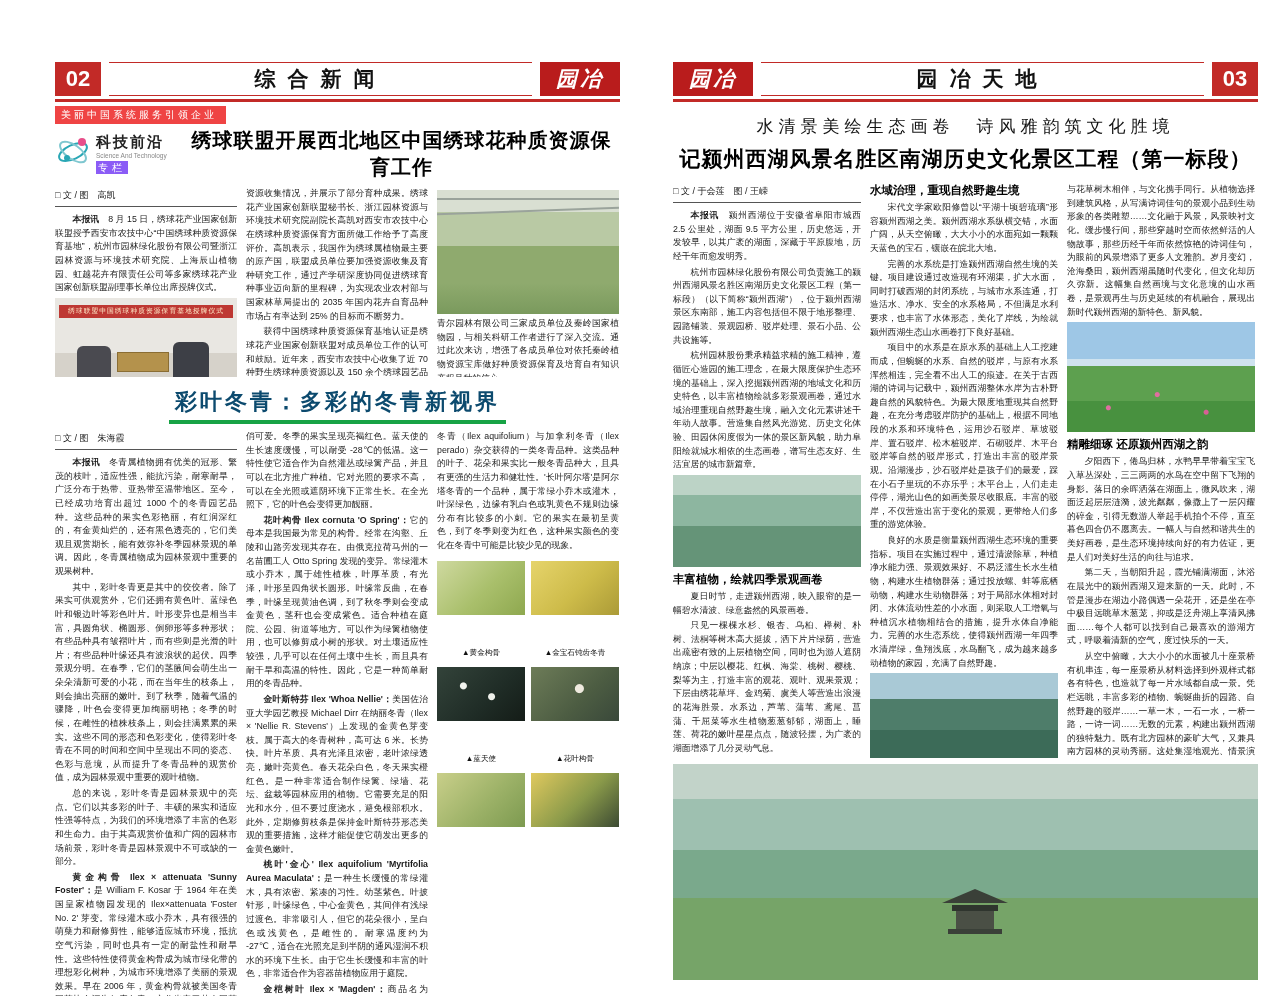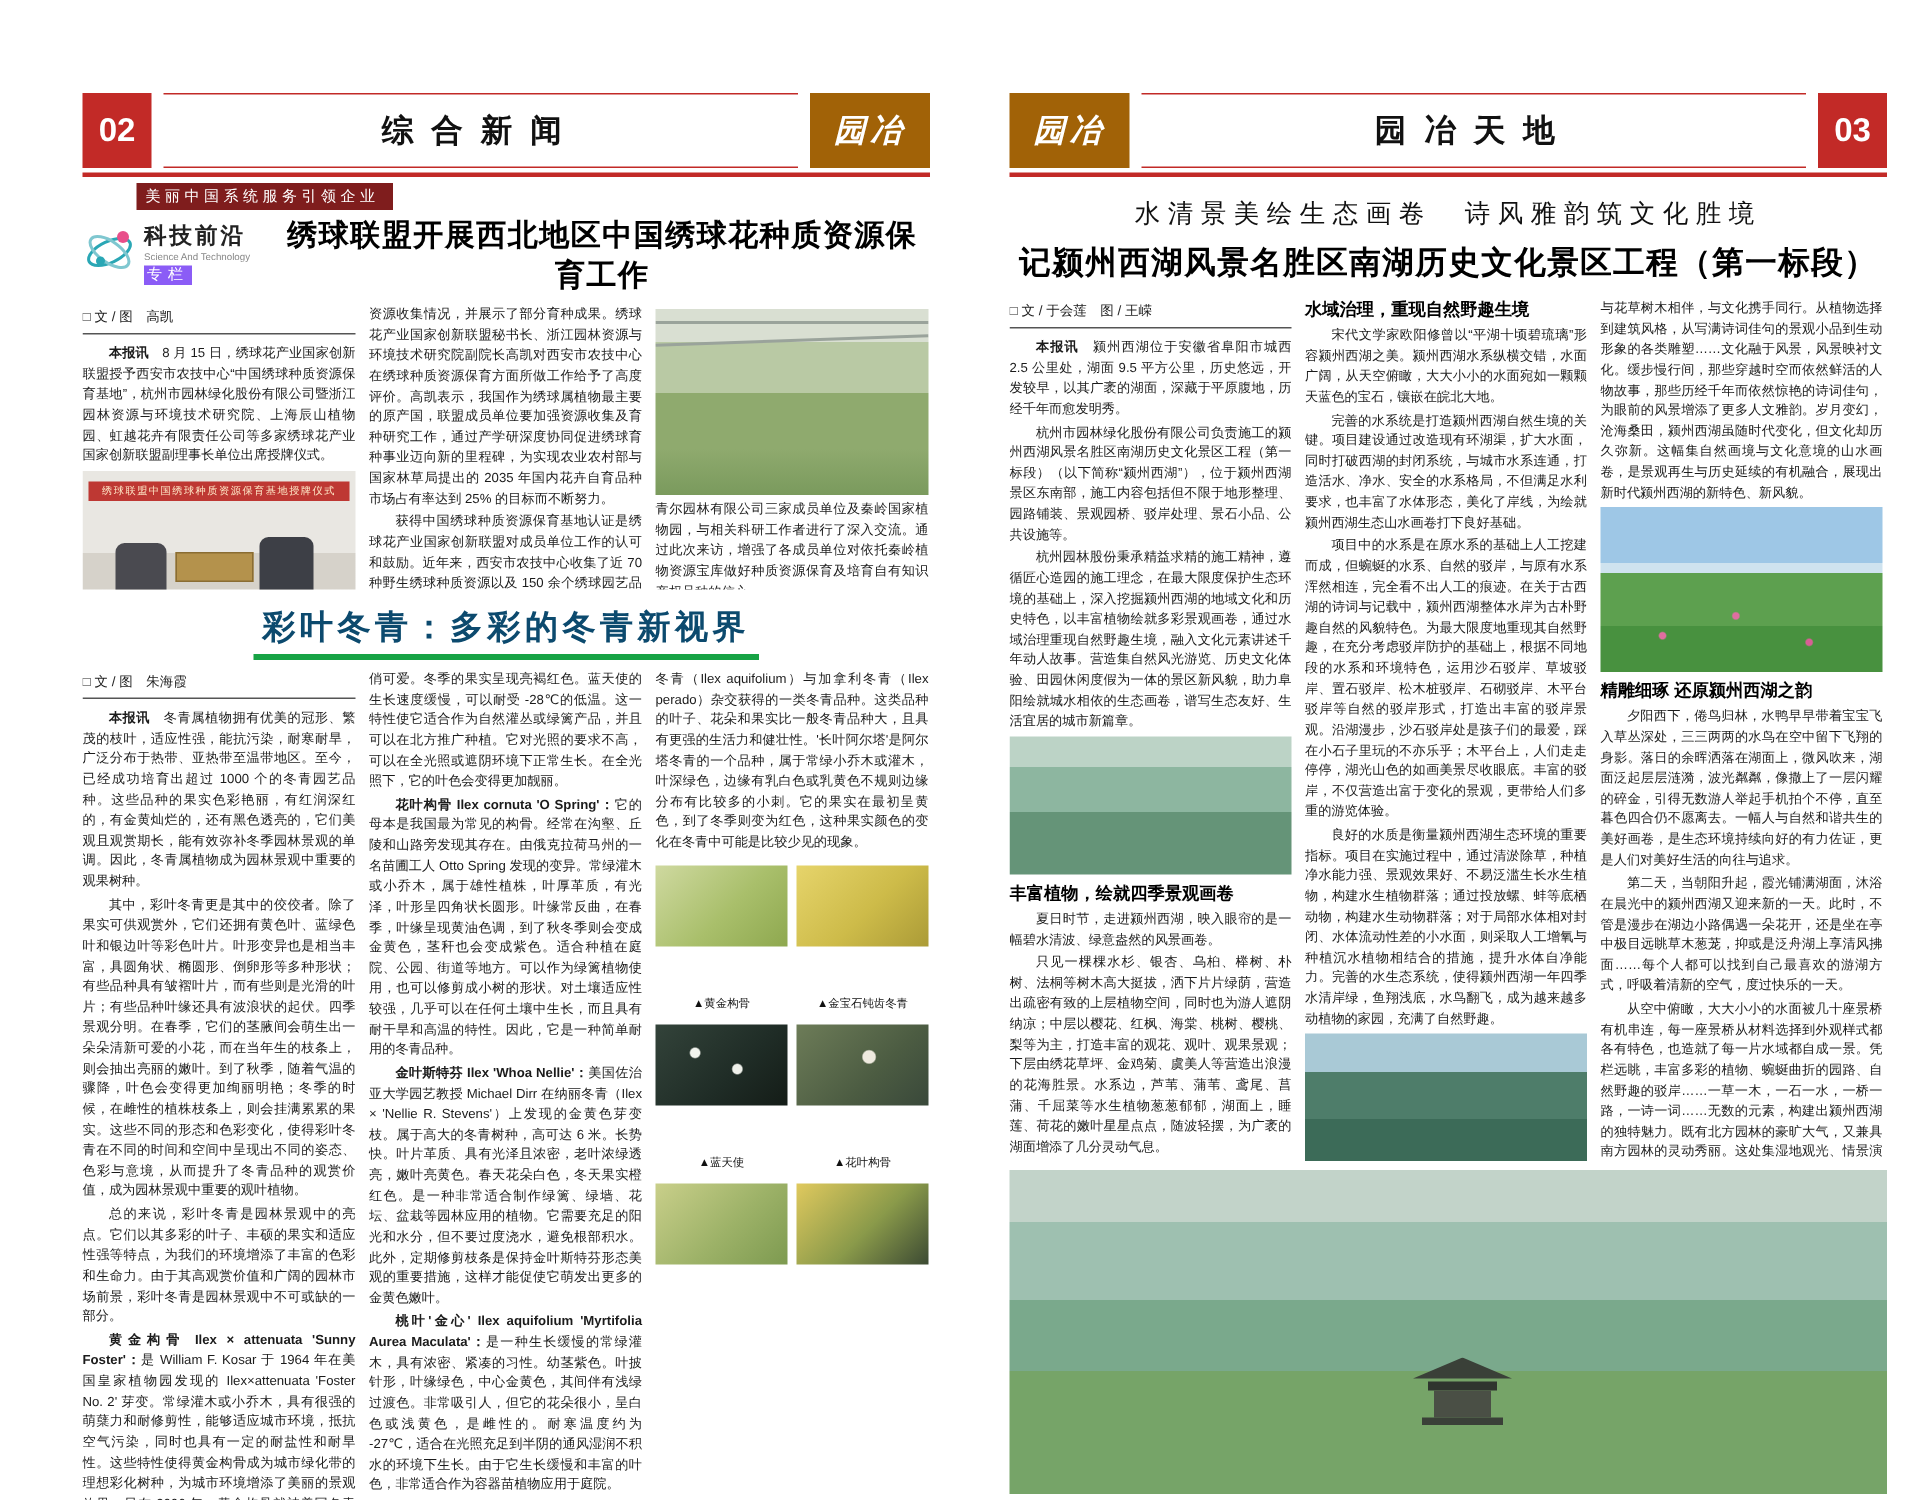--- a/index.html
+++ b/index.html
@@ -6,31 +6,31 @@
   html,body { margin:0; padding:0; }
   body {
     width:1281px; height:1000px; overflow:hidden; background:#ffffff;
     font-family:"Liberation Sans","DejaVu Sans",sans-serif; color:#1a1a1a;
   }
   .page { position:absolute; top:62px; }
   #page-left  { left:55px;  width:565px; height:920px; }
   #page-right { left:673px; width:585px; height:925px; }
 
   
-  .p-header { display:flex; gap:8px; height:50px; align-items:stretch; }
+  .p-header { display:flex; gap:8px; height:34px; align-items:stretch; }
   .num-box { width:46px; background:#c22a27; color:#fff; display:flex; align-items:center; justify-content:center;
              font-size:22px; font-weight:700; }
   .title-box { flex:1; border-top:1.5px solid #c22a27; border-bottom:1.5px solid #c22a27;
                display:flex; align-items:center; justify-content:center;
                font-size:21px; font-weight:600; letter-spacing:12px; color:#111; }
-  .masthead-box { width:80px; background:#a16207; color:#fff; display:flex; align-items:center; justify-content:center;
+  .masthead-box { width:80px; background:#b91c1c; color:#fff; display:flex; align-items:center; justify-content:center;
                   font-family:"Liberation Serif","DejaVu Serif",serif; font-style:italic; font-weight:700; font-size:21px; letter-spacing:3px;}
   .red-rule { height:3px; background:#c22a27; margin-top:3px; }
-  .slogan { display:inline-block; background:#7f1d1d; color:#fff; font-size:10px; letter-spacing:3px;
-            padding:2px 9px 2px 6px; margin-top:4px;margin-left:36px; }
+  .slogan { display:inline-block; background:#ef4444; color:#fff; font-size:10px; letter-spacing:3px;
+            padding:2px 9px 2px 6px; margin-top:4px; }
 
   
   .a1-head { display:flex; margin-top:3px; align-items:center; }
   .feature-logo { width:128px; display:flex; gap:5px; align-items:center; }
   .fl-text { display:flex; flex-direction:column; line-height:1.1; }
   .fl-title { font-size:15px; font-weight:700; color:#222; letter-spacing:2px; }
   .fl-sub { font-size:6.5px; color:#888; margin:1px 0 2px; }
   .fl-badge { background:#8b5cf6; color:#fff; font-size:10px; letter-spacing:4px; padding:1px 2px; width:max-content;text-align:center; }
   .a1-headline { flex:1; text-align:center; font-size:20px; font-weight:800; letter-spacing:1px; color:#000; }
 

